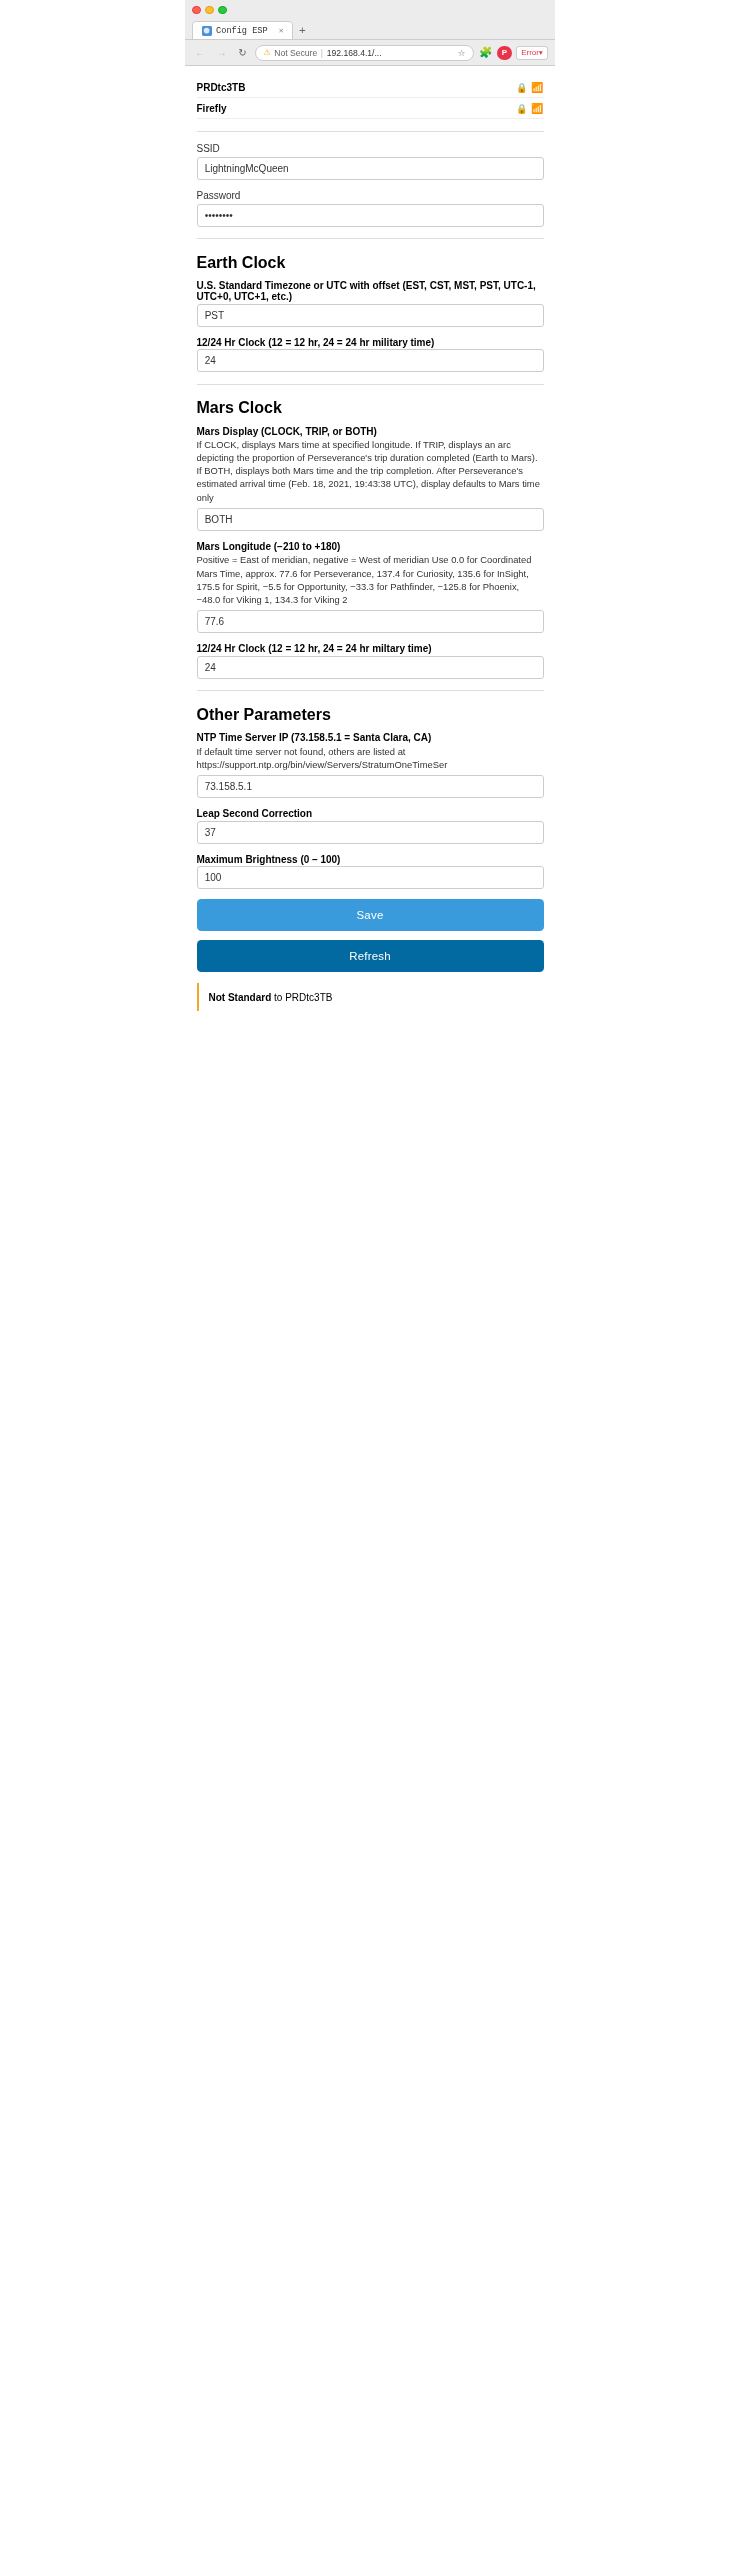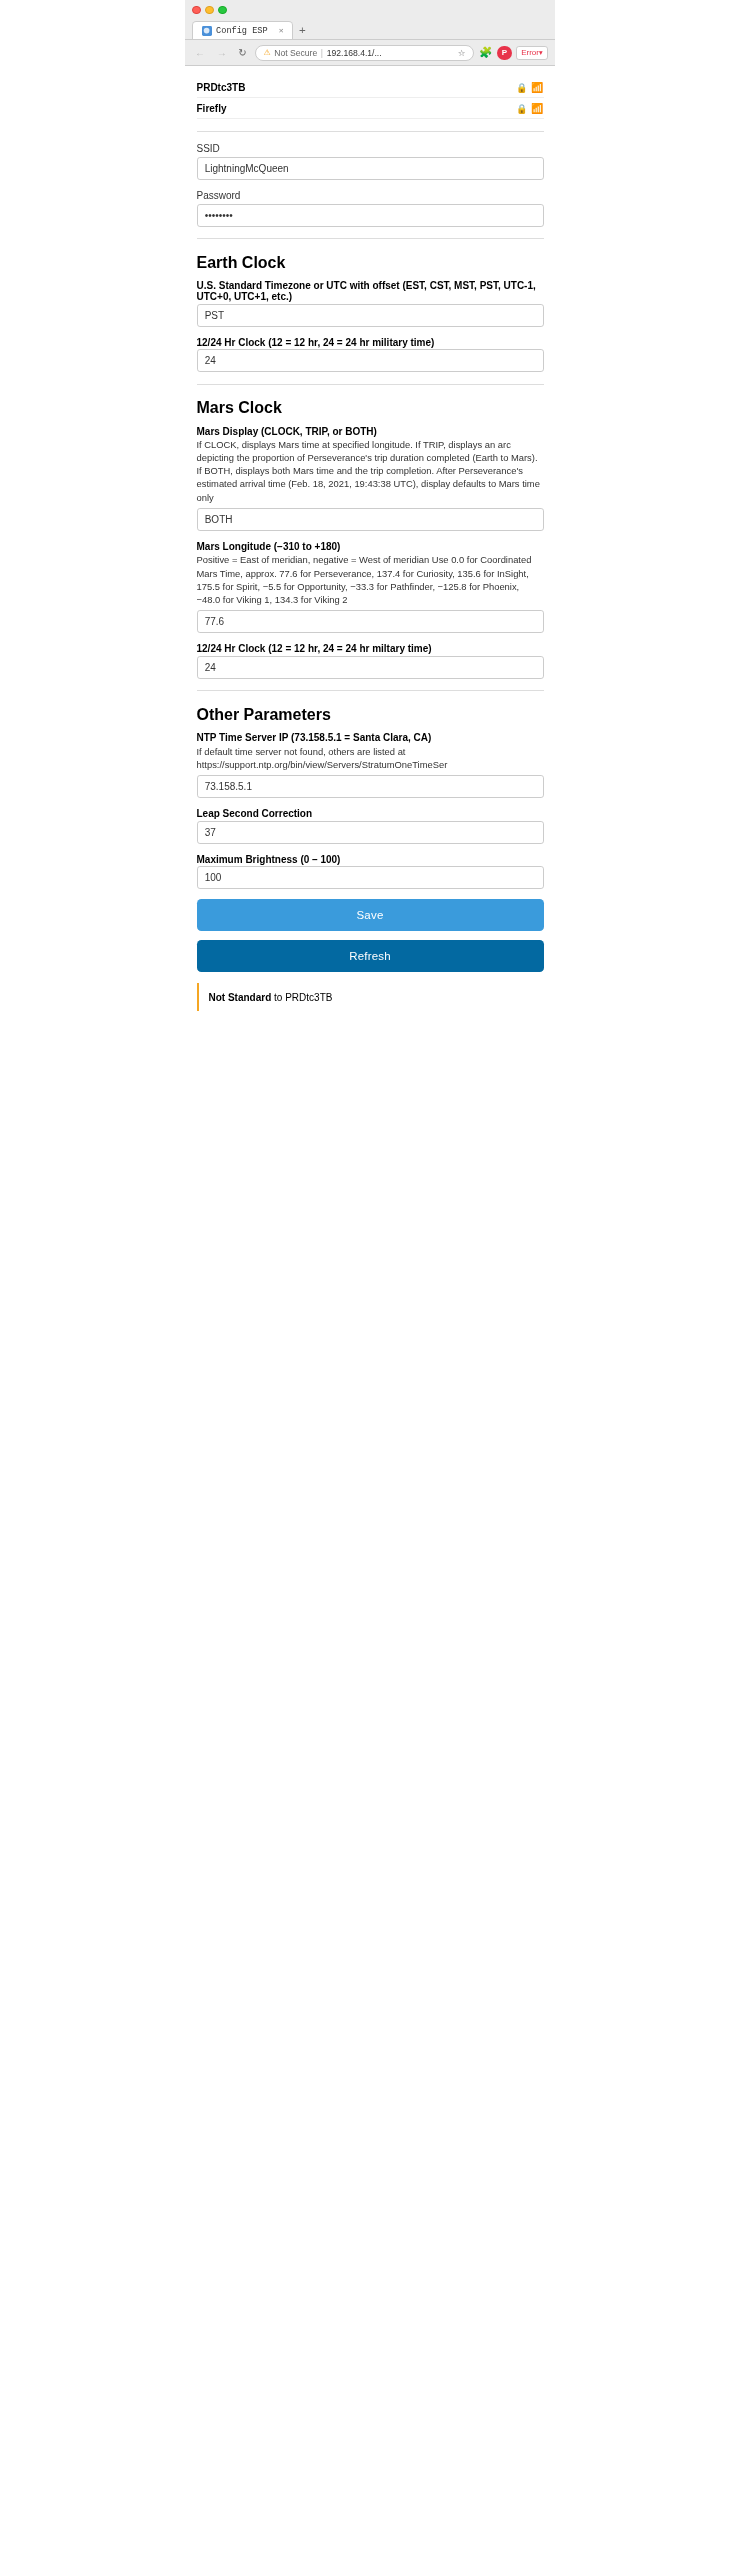--- a/index.html
+++ b/index.html
@@ -358,21 +358,21 @@
   
   <h2 class="section-heading">Mars Clock</h2>
 
   <div class="field-group">
     <p class="param-heading">Mars Display (CLOCK, TRIP, or BOTH)</p>
     <p class="param-desc">If CLOCK, displays Mars time at specified longitude. If TRIP, displays an arc depicting the proportion of Perseverance's trip duration completed (Earth to Mars). If BOTH, displays both Mars time and the trip completion. After Perseverance's estimated arrival time (Feb. 18, 2021, 19:43:38 UTC), display defaults to Mars time only</p>
     <input class="text-input" type="text" value="BOTH" style="">
   </div>
 
   <div class="field-group">
-    <p class="param-heading">Mars Longitude (−310 to +180)</p>
+    <p class="param-heading">Mars Longitude (−210 to +180)</p>
     <p class="param-desc">Positive = East of meridian, negative = West of meridian Use 0.0 for Coordinated Mars Time, approx. 77.6 for Perseverance, 137.4 for Curiosity, 135.6 for InSight, 175.5 for Spirit, −5.5 for Opportunity, −33.3 for Pathfinder, −125.8 for Phoenix, −48.0 for Viking 1, 134.3 for Viking 2</p>
     <input class="text-input" type="text" value="77.6" style="">
   </div>
 
   <div class="field-group">
     <p class="param-heading">12/24 Hr Clock (12 = 12 hr, 24 = 24 hr miltary time)</p>
     <input class="text-input" type="text" value="24" style="">
   </div>
 
   <hr class="section-divider">

